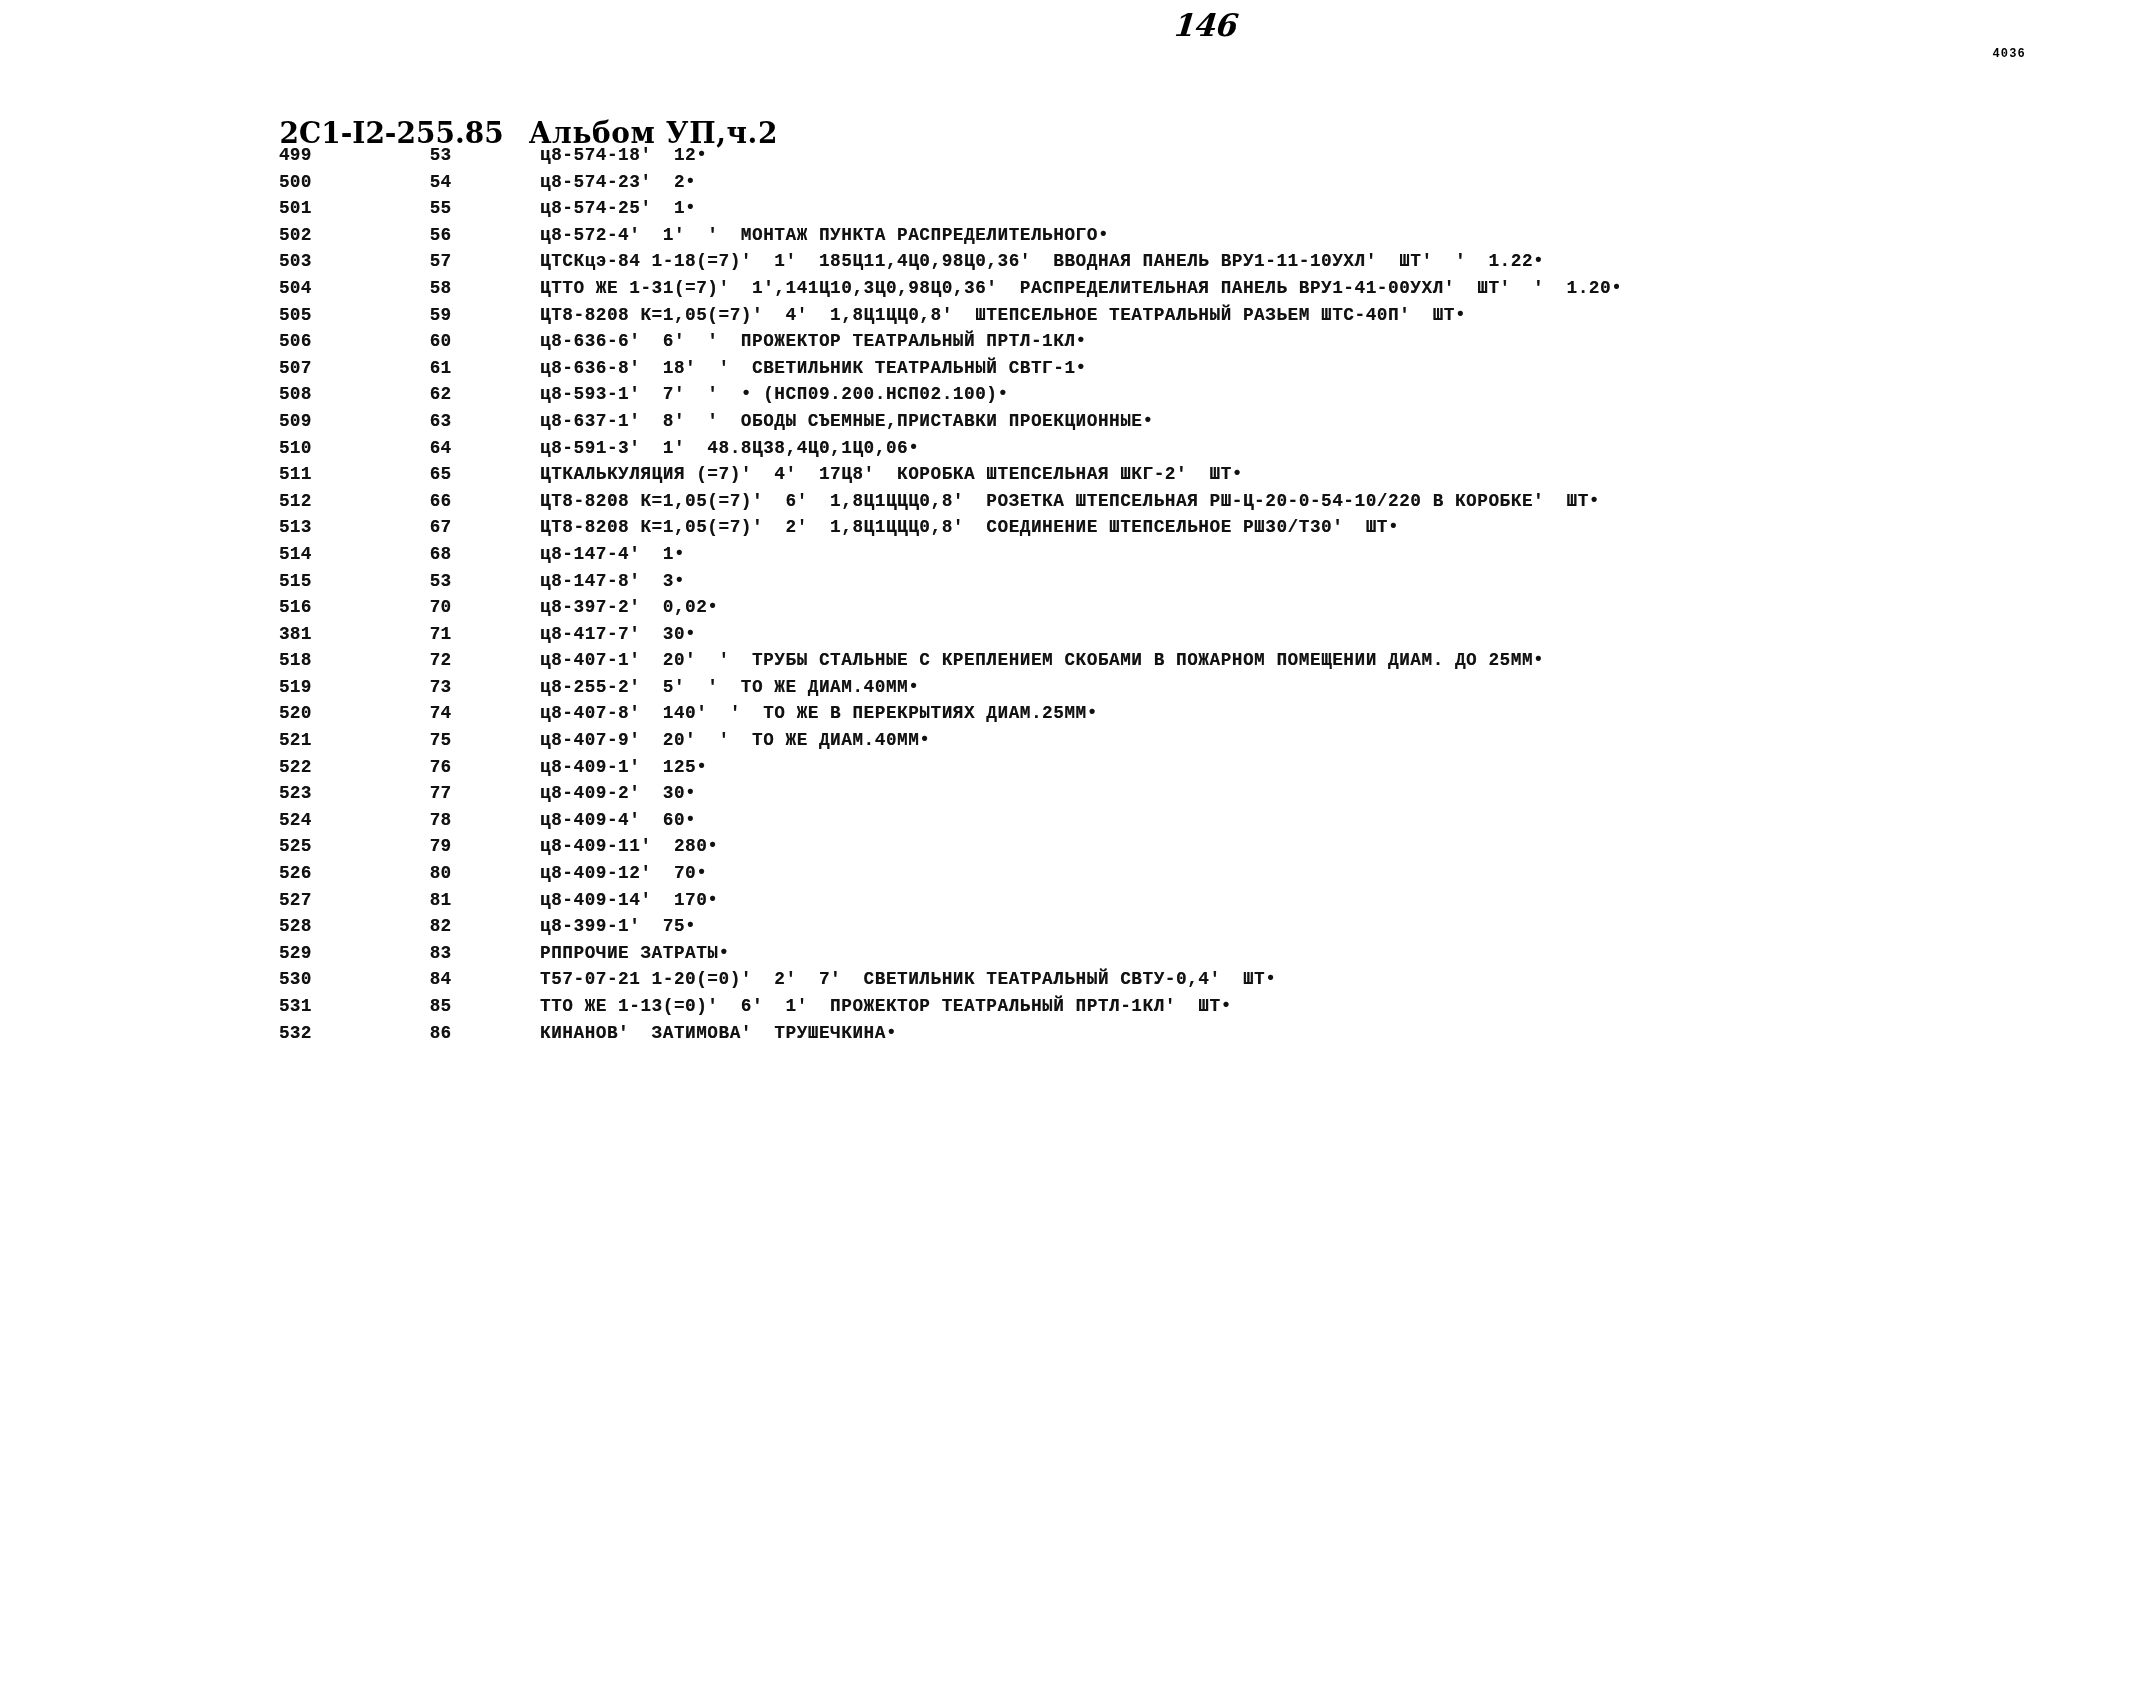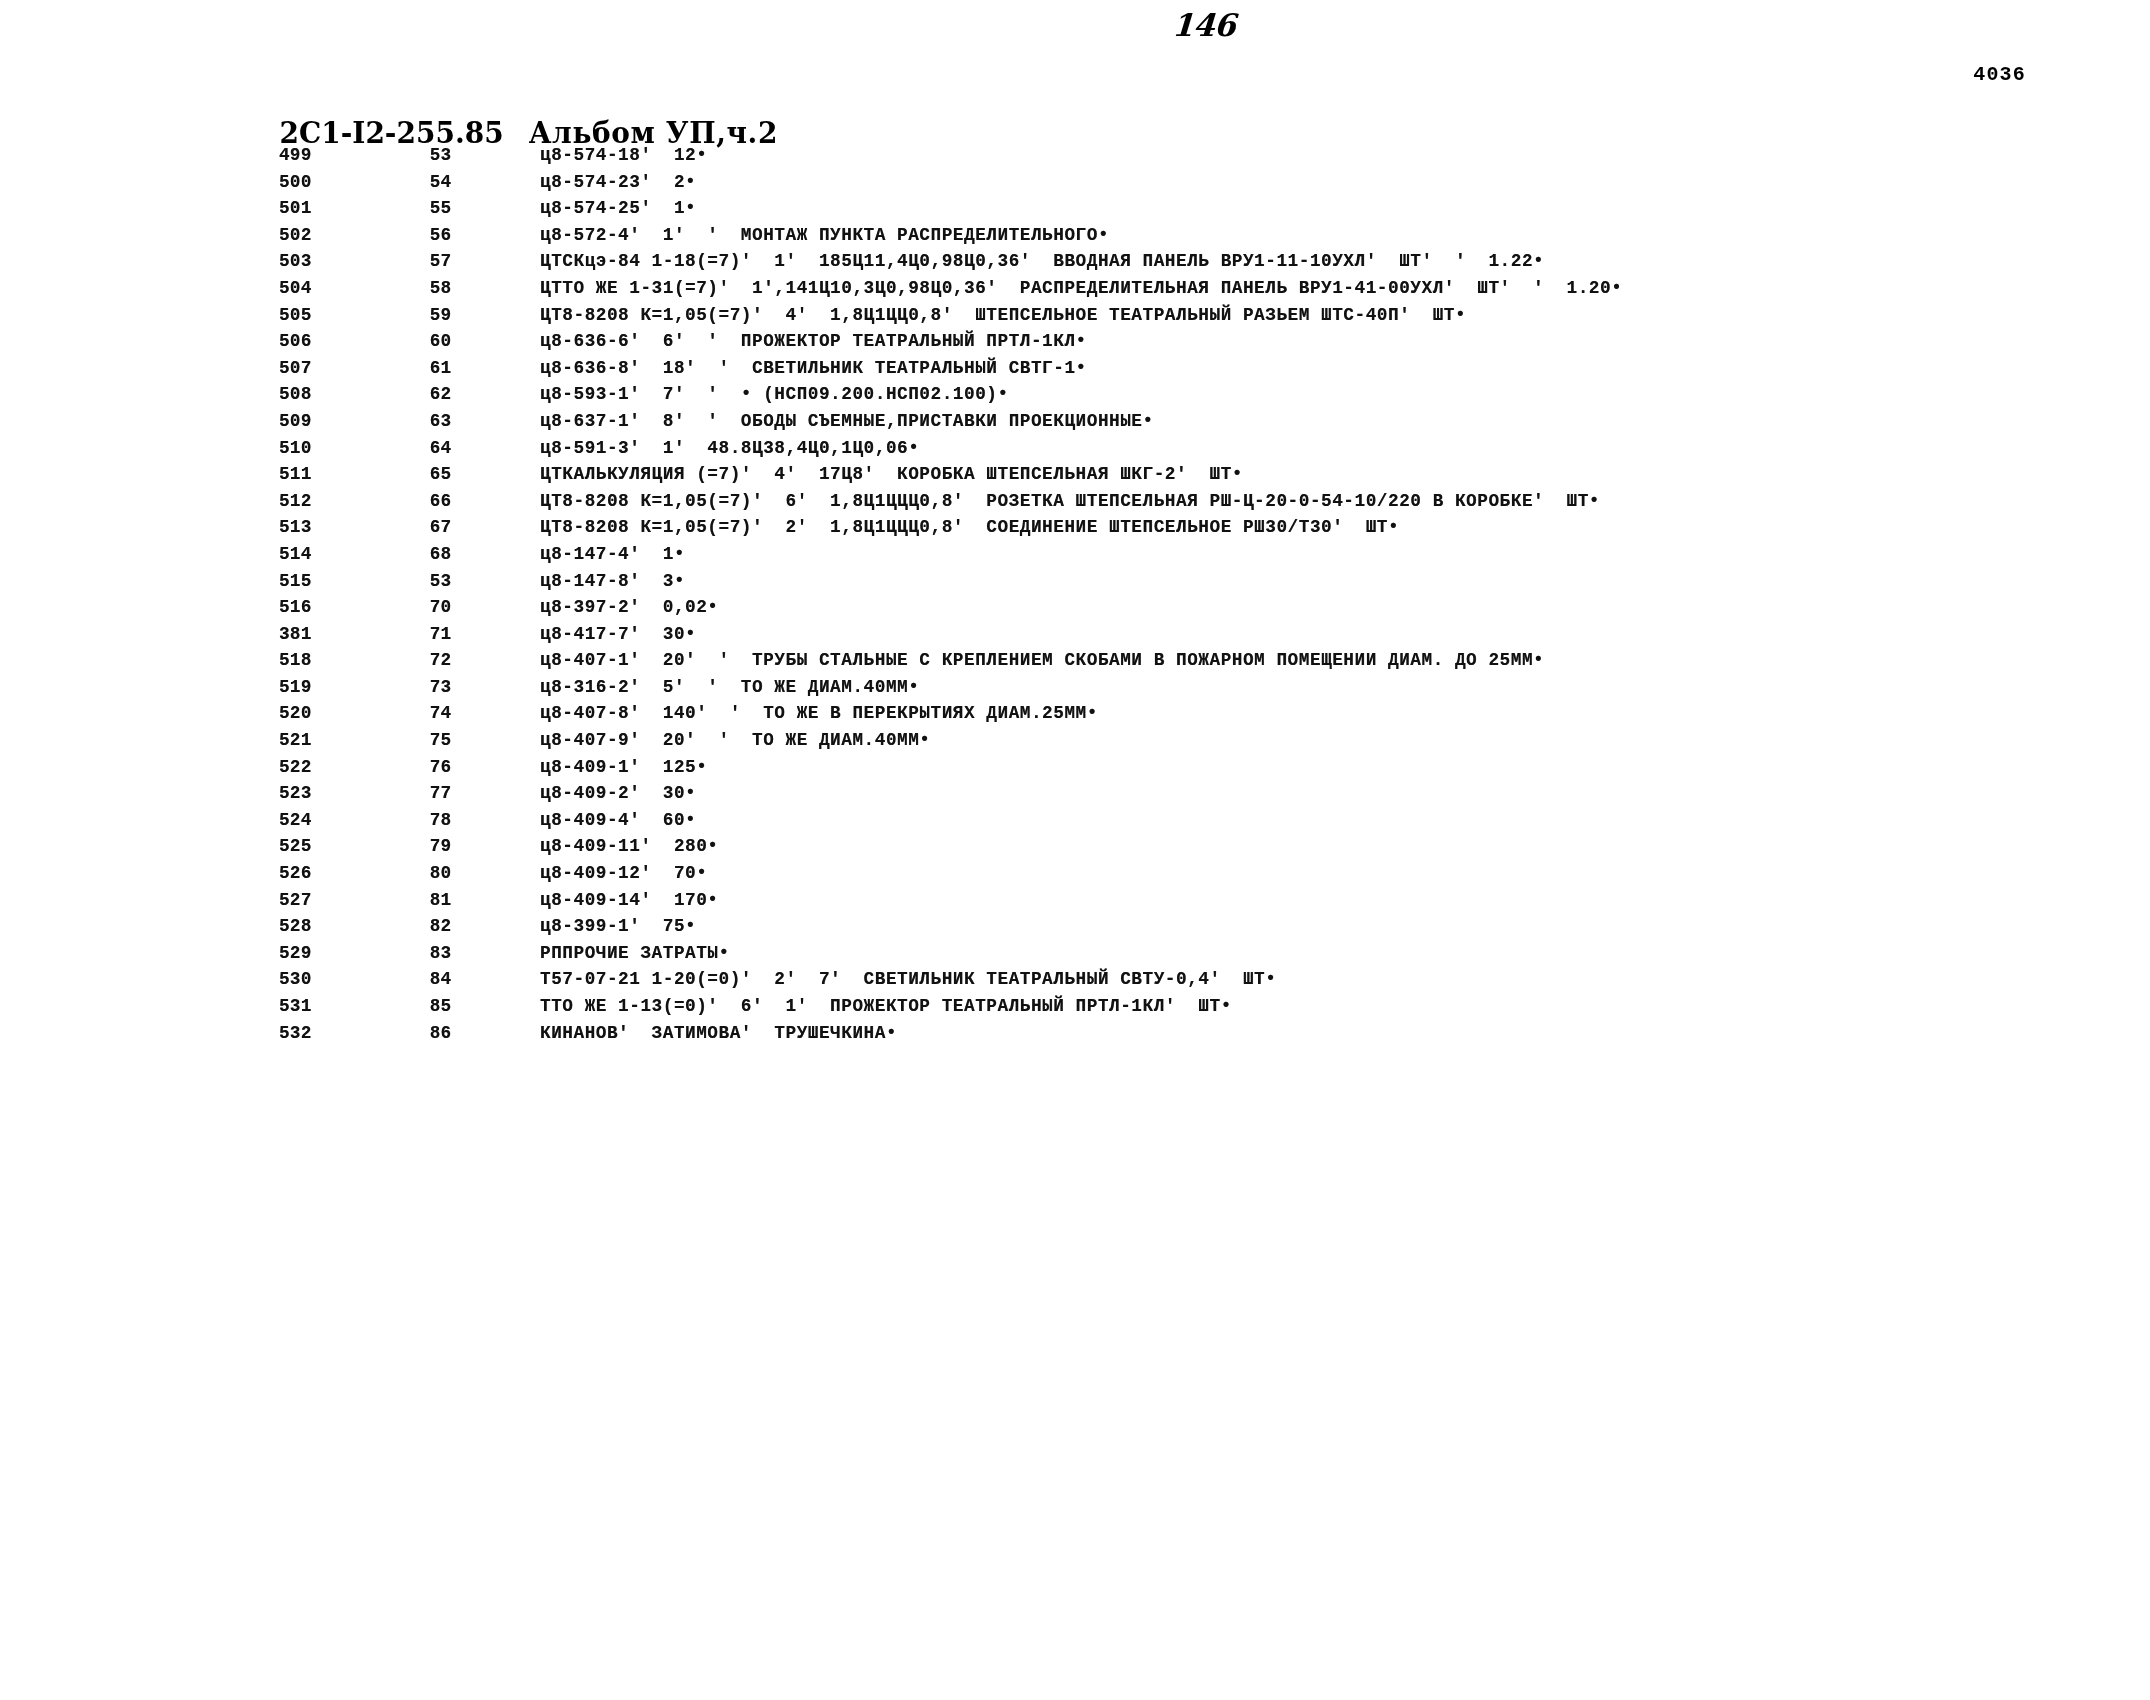--- a/index.html
+++ b/index.html
@@ -33,24 +33,24 @@
     font-weight: bold;
     font-size: 31px;
     letter-spacing: -0.6px;
     transform: skewX(-6deg);
     color: #000;
   }
 
   .corner-code {
     position: absolute;
     right: 125px;
-    top: 63px;
+    top: 47px;
     font-family: "Liberation Mono", monospace;
     font-weight: bold;
-    font-size: 20px;
+    font-size: 12px;
     letter-spacing: 1.2px;
   }
 
   .doc-title {
     position: absolute;
     left: 238px;
     top: 79px;
     font-family: "DejaVu Serif", serif;
     font-weight: bold;
     font-size: 28px;
@@ -122,21 +122,21 @@
       <div class="row"><div class="cell col-seq">509</div><div class="cell col-num">63</div><div class="cell col-text">ц8-637-1'  8'  '  ОБОДЫ СЪЕМНЫЕ,ПРИСТАВКИ ПРОЕКЦИОННЫЕ•</div></div>
       <div class="row"><div class="cell col-seq">510</div><div class="cell col-num">64</div><div class="cell col-text">ц8-591-3'  1'  48.8Ц38,4Ц0,1Ц0,06•</div></div>
       <div class="row"><div class="cell col-seq">511</div><div class="cell col-num">65</div><div class="cell col-text">ЦТКАЛЬКУЛЯЦИЯ (=7)'  4'  17Ц8'  КОРОБКА ШТЕПСЕЛЬНАЯ ШКГ-2'  ШТ•</div></div>
       <div class="row"><div class="cell col-seq">512</div><div class="cell col-num">66</div><div class="cell col-text">ЦТ8-8208 К=1,05(=7)'  6'  1,8Ц1ЦЦЦ0,8'  РОЗЕТКА ШТЕПСЕЛЬНАЯ РШ-Ц-20-0-54-10/220 В КОРОБКЕ'  ШТ•</div></div>
       <div class="row"><div class="cell col-seq">513</div><div class="cell col-num">67</div><div class="cell col-text">ЦТ8-8208 К=1,05(=7)'  2'  1,8Ц1ЦЦЦ0,8'  СОЕДИНЕНИЕ ШТЕПСЕЛЬНОЕ РШ30/Т30'  ШТ•</div></div>
       <div class="row"><div class="cell col-seq">514</div><div class="cell col-num">68</div><div class="cell col-text">ц8-147-4'  1•</div></div>
       <div class="row"><div class="cell col-seq">515</div><div class="cell col-num">53</div><div class="cell col-text">ц8-147-8'  3•</div></div>
       <div class="row"><div class="cell col-seq">516</div><div class="cell col-num">70</div><div class="cell col-text">ц8-397-2'  0,02•</div></div>
       <div class="row"><div class="cell col-seq">381</div><div class="cell col-num">71</div><div class="cell col-text">ц8-417-7'  30•</div></div>
       <div class="row"><div class="cell col-seq">518</div><div class="cell col-num">72</div><div class="cell col-text">ц8-407-1'  20'  '  ТРУБЫ СТАЛЬНЫЕ С КРЕПЛЕНИЕМ СКОБАМИ В ПОЖАРНОМ ПОМЕЩЕНИИ ДИАМ. ДО 25ММ•</div></div>
-      <div class="row"><div class="cell col-seq">519</div><div class="cell col-num">73</div><div class="cell col-text">ц8-316-2'  5'  '  ТО ЖЕ ДИАМ.40ММ•</div></div>
+      <div class="row"><div class="cell col-seq">519</div><div class="cell col-num">73</div><div class="cell col-text">ц8-255-2'  5'  '  ТО ЖЕ ДИАМ.40ММ•</div></div>
       <div class="row"><div class="cell col-seq">520</div><div class="cell col-num">74</div><div class="cell col-text">ц8-407-8'  140'  '  ТО ЖЕ В ПЕРЕКРЫТИЯХ ДИАМ.25ММ•</div></div>
       <div class="row"><div class="cell col-seq">521</div><div class="cell col-num">75</div><div class="cell col-text">ц8-407-9'  20'  '  ТО ЖЕ ДИАМ.40ММ•</div></div>
       <div class="row"><div class="cell col-seq">522</div><div class="cell col-num">76</div><div class="cell col-text">ц8-409-1'  125•</div></div>
       <div class="row"><div class="cell col-seq">523</div><div class="cell col-num">77</div><div class="cell col-text">ц8-409-2'  30•</div></div>
       <div class="row"><div class="cell col-seq">524</div><div class="cell col-num">78</div><div class="cell col-text">ц8-409-4'  60•</div></div>
       <div class="row"><div class="cell col-seq">525</div><div class="cell col-num">79</div><div class="cell col-text">ц8-409-11'  280•</div></div>
       <div class="row"><div class="cell col-seq">526</div><div class="cell col-num">80</div><div class="cell col-text">ц8-409-12'  70•</div></div>
       <div class="row"><div class="cell col-seq">527</div><div class="cell col-num">81</div><div class="cell col-text">ц8-409-14'  170•</div></div>
       <div class="row"><div class="cell col-seq">528</div><div class="cell col-num">82</div><div class="cell col-text">ц8-399-1'  75•</div></div>
       <div class="row"><div class="cell col-seq">529</div><div class="cell col-num">83</div><div class="cell col-text">РППРОЧИЕ ЗАТРАТЫ•</div></div>

